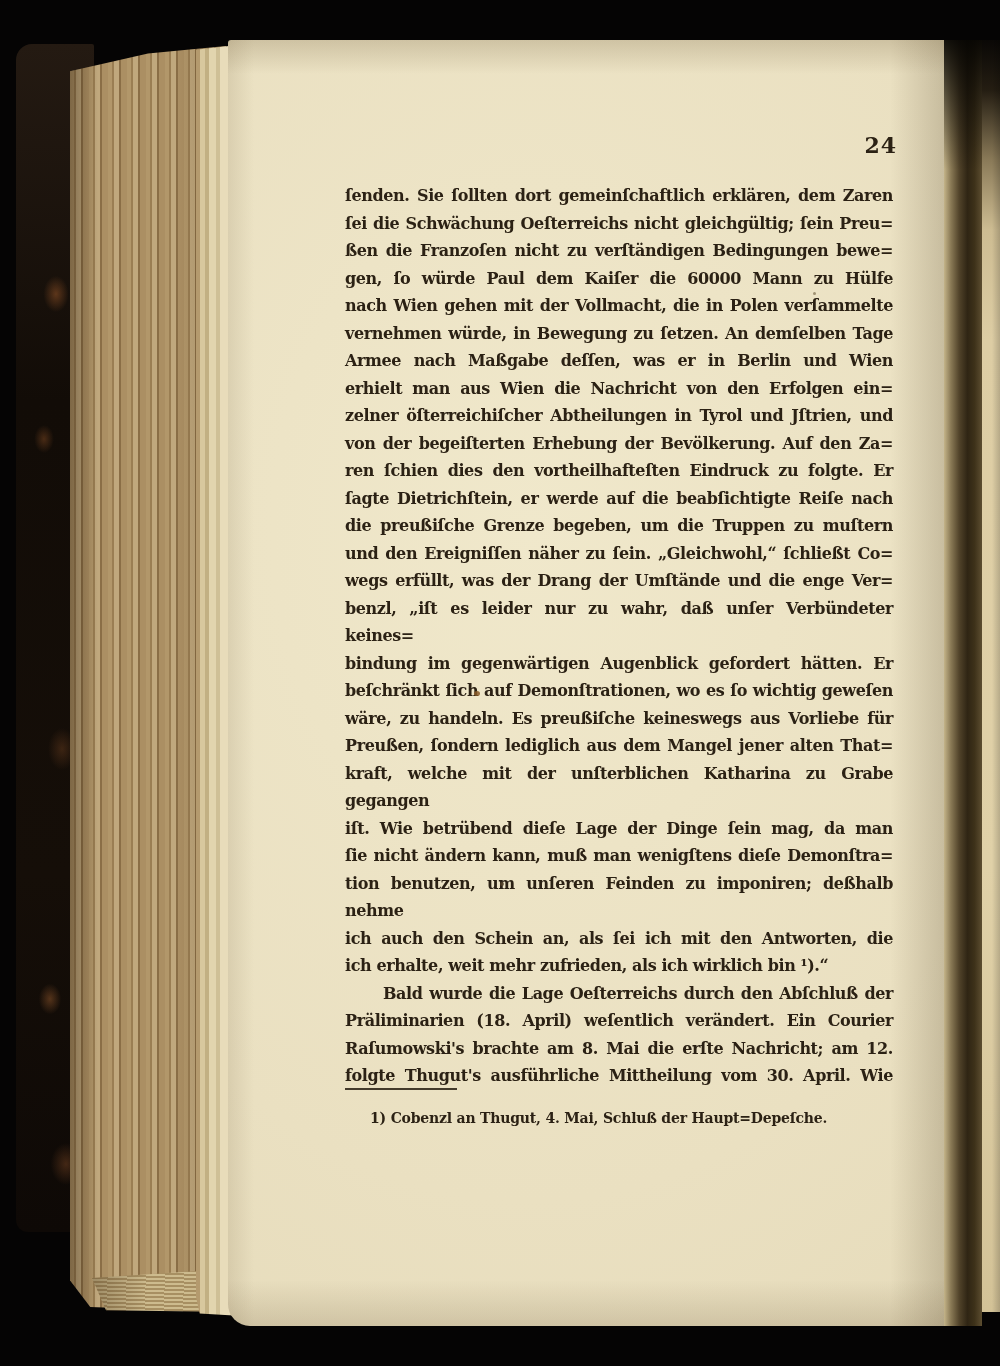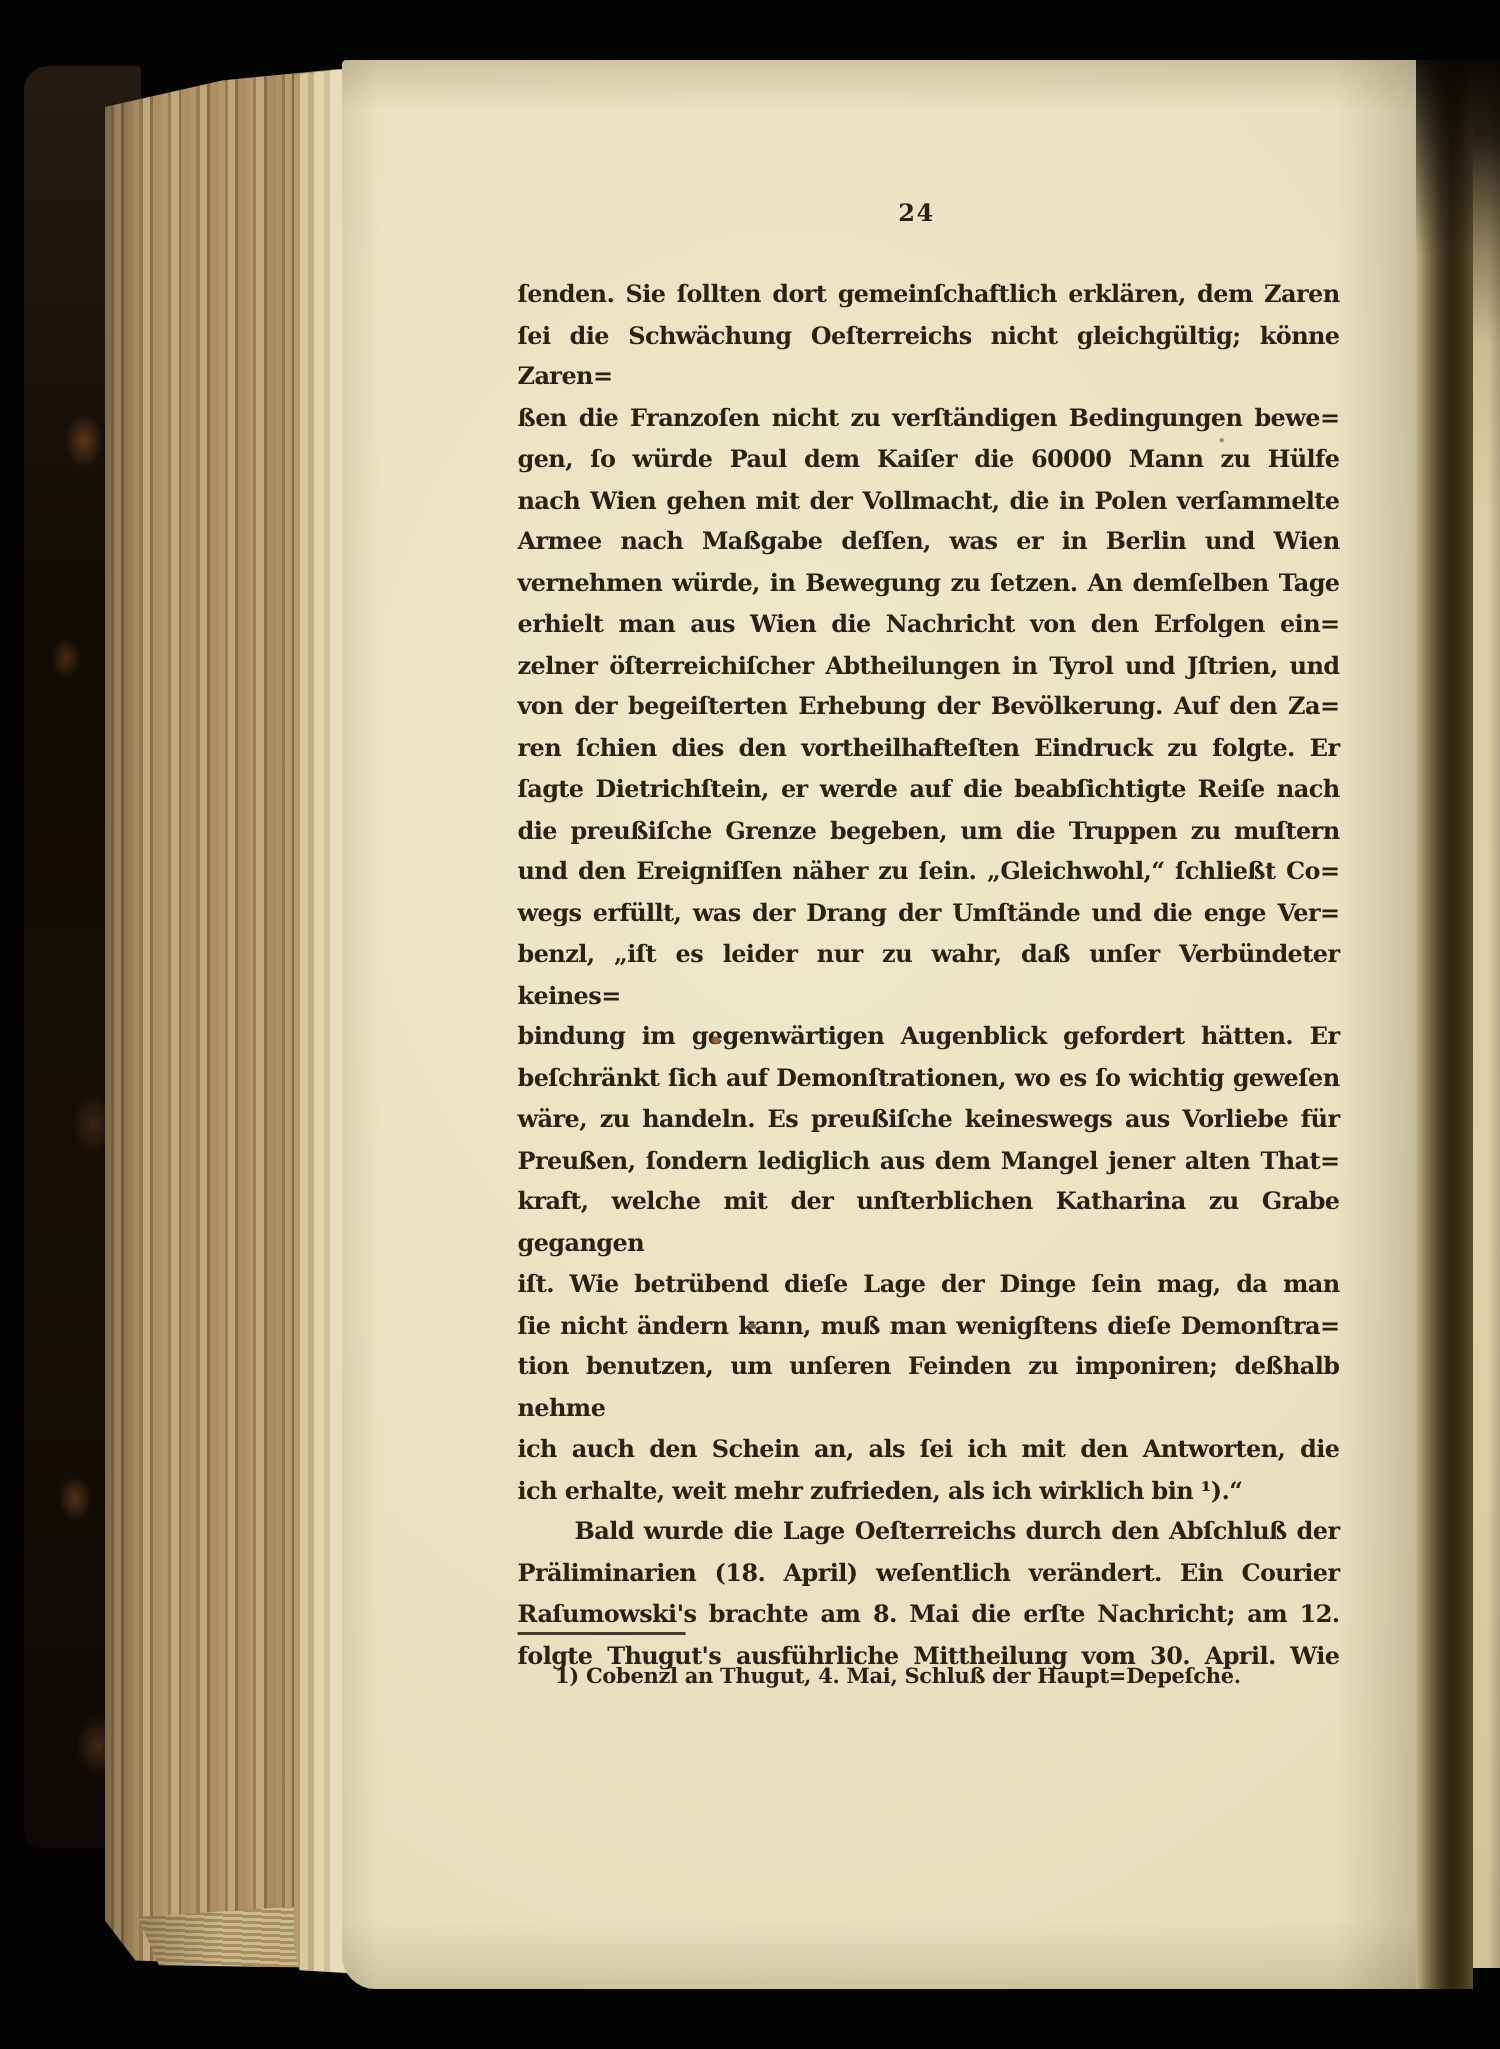--- a/index.html
+++ b/index.html
@@ -51,22 +51,22 @@
       linear-gradient(180deg, rgba(5,4,2,.92) 0, rgba(5,4,2,0) 130px),
       linear-gradient(90deg,#c4b489 0%,#8a7a56 18%,#51432a 40%,#2f2514 62%,#3d3119 80%,#5c4d30 100%);}
 
   
   .facing{left:982px;top:40px;width:18px;height:1272px;z-index:7;
     background:
       linear-gradient(90deg, rgba(0,0,0,0) 55%, rgba(0,0,0,.18) 100%),
       linear-gradient(180deg,#0a0806 0,#241d12 50px,#8a7a58 120px,#cdbc92 190px,#ddcda4 300px,#e0d1a8 65%,#d3c297 100%);}
 
   
-  .pagenum{top:92px;left:109px;width:548px;text-align:center;
-    font-size:16px;font-weight:bold;color:var(--ink);letter-spacing:1px;}
+  .pagenum{top:92px;left:121px;width:548px;text-align:right;
+    font-size:22px;font-weight:bold;color:var(--ink);letter-spacing:1px;}
   .textblock{top:142px;left:117px;width:548px;color:var(--ink);}
   .para{position:static;}
   .line{position:static;display:block;font-size:16px;font-weight:bold;line-height:27.5px;
     letter-spacing:-.4px;text-align:justify;text-align-last:justify;white-space:normal;}
   .line.end{text-align-last:left;}
   .line.indent{text-indent:38px;}
 
   .footnote-rule{left:117px;top:1048px;width:112px;height:2px;background:rgba(38,28,16,.85);}
   .footnote{left:142px;top:1068px;width:520px;font-size:14px;font-weight:bold;
     line-height:20px;color:var(--ink);letter-spacing:-.2px;}
@@ -84,26 +84,26 @@
   <div class="cover"></div>
   <div class="fore-edge"></div>
   <div class="bottom-edges"></div>
   <div class="inner-edges"></div>
 
   <div class="page">
     <div class="pagenum">24</div>
     <div class="textblock">
       <div class="para" id="para1">
           <div class="line">ſenden. Sie ſollten dort gemeinſchaftlich erklären, dem Zaren</div>
-          <div class="line">ſei die Schwächung Oeſterreichs nicht gleichgültig; könne Zaren=</div>
+          <div class="line">ſei die Schwächung Oeſterreichs nicht gleichgültig; ſein Preu=</div>
           <div class="line">ßen die Franzoſen nicht zu verſtändigen Bedingungen bewe=</div>
           <div class="line">gen, ſo würde Paul dem Kaiſer die 60000 Mann zu Hülfe</div>
           <div class="line">nach Wien gehen mit der Vollmacht, die in Polen verſammelte</div>
+          <div class="line">vernehmen würde, in Bewegung zu ſetzen. An demſelben Tage</div>
           <div class="line">Armee nach Maßgabe deſſen, was er in Berlin und Wien</div>
-          <div class="line">vernehmen würde, in Bewegung zu ſetzen. An demſelben Tage</div>
           <div class="line">erhielt man aus Wien die Nachricht von den Erfolgen ein=</div>
           <div class="line">zelner öſterreichiſcher Abtheilungen in Tyrol und Jſtrien, und</div>
           <div class="line">von der begeiſterten Erhebung der Bevölkerung. Auf den Za=</div>
           <div class="line">ren ſchien dies den vortheilhafteſten Eindruck zu folgte. Er</div>
           <div class="line">ſagte Dietrichſtein, er werde auf die beabſichtigte Reiſe nach</div>
           <div class="line">die preußiſche Grenze begeben, um die Truppen zu muſtern</div>
           <div class="line">und den Ereigniſſen näher zu ſein. „Gleichwohl,“ ſchließt Co=</div>
           <div class="line">wegs erfüllt, was der Drang der Umſtände und die enge Ver=</div>
           <div class="line">benzl, „iſt es leider nur zu wahr, daß unſer Verbündeter keines=</div>
           <div class="line">bindung im gegenwärtigen Augenblick gefordert hätten. Er</div>

